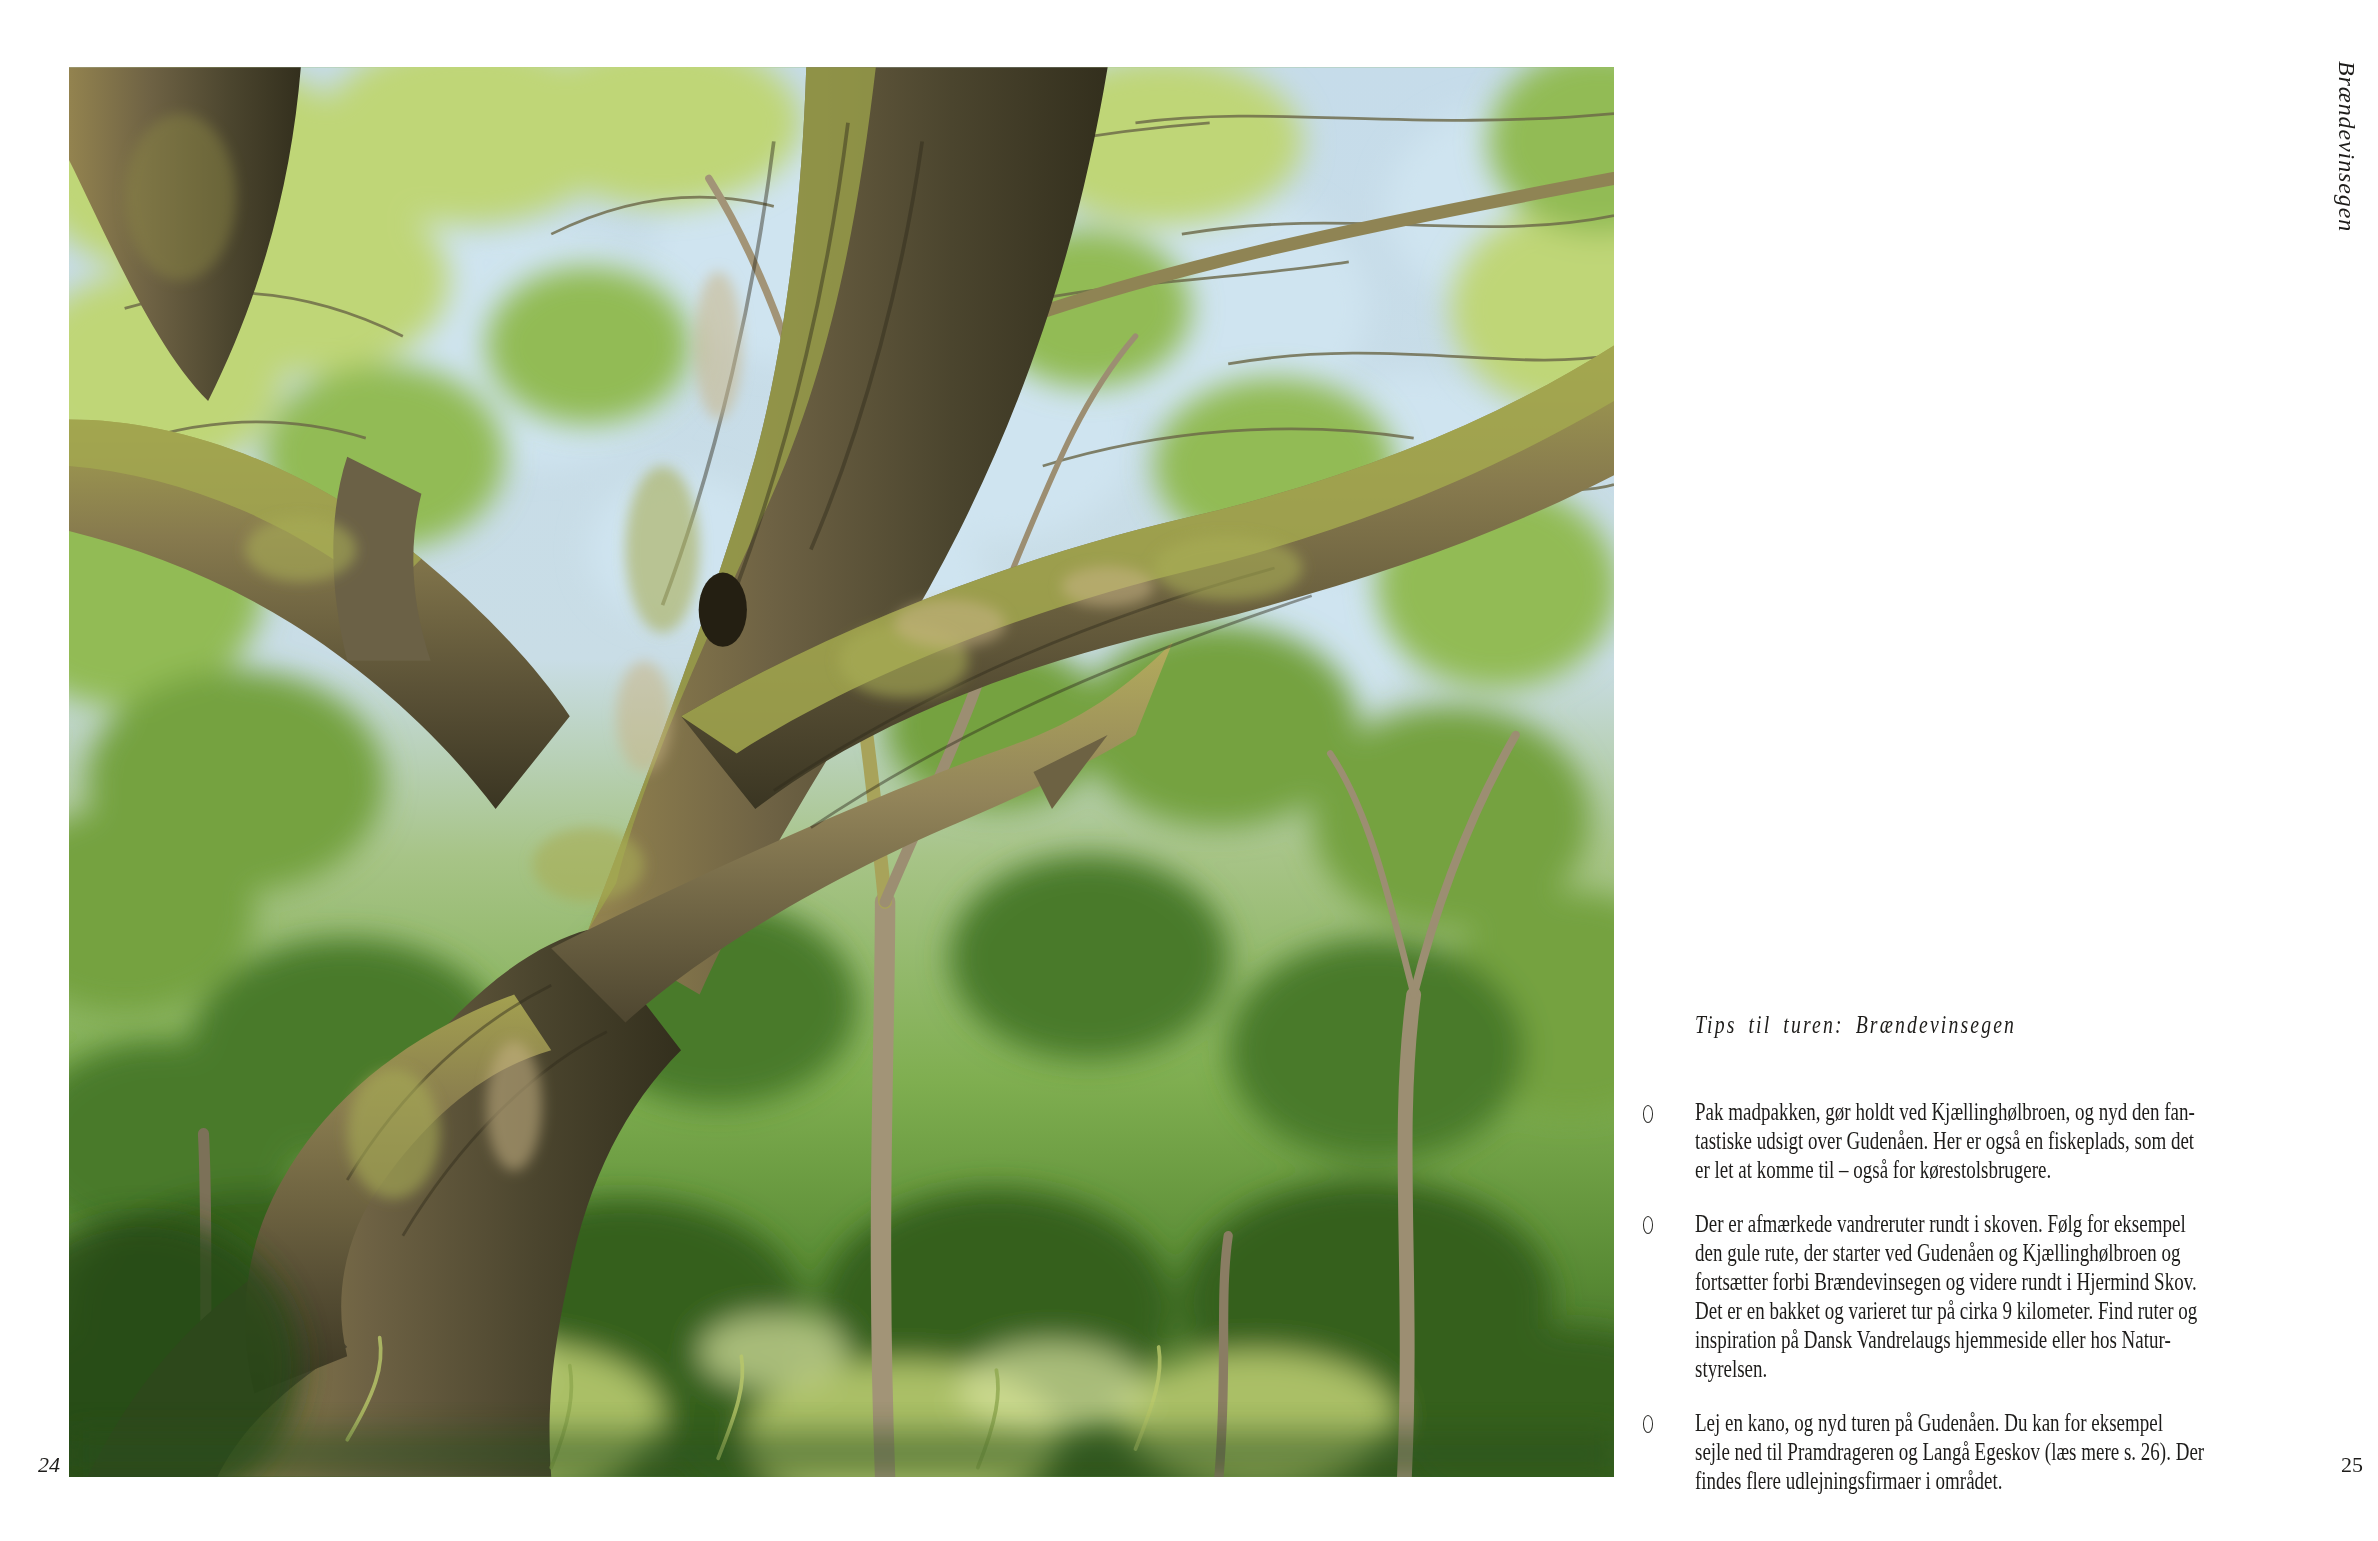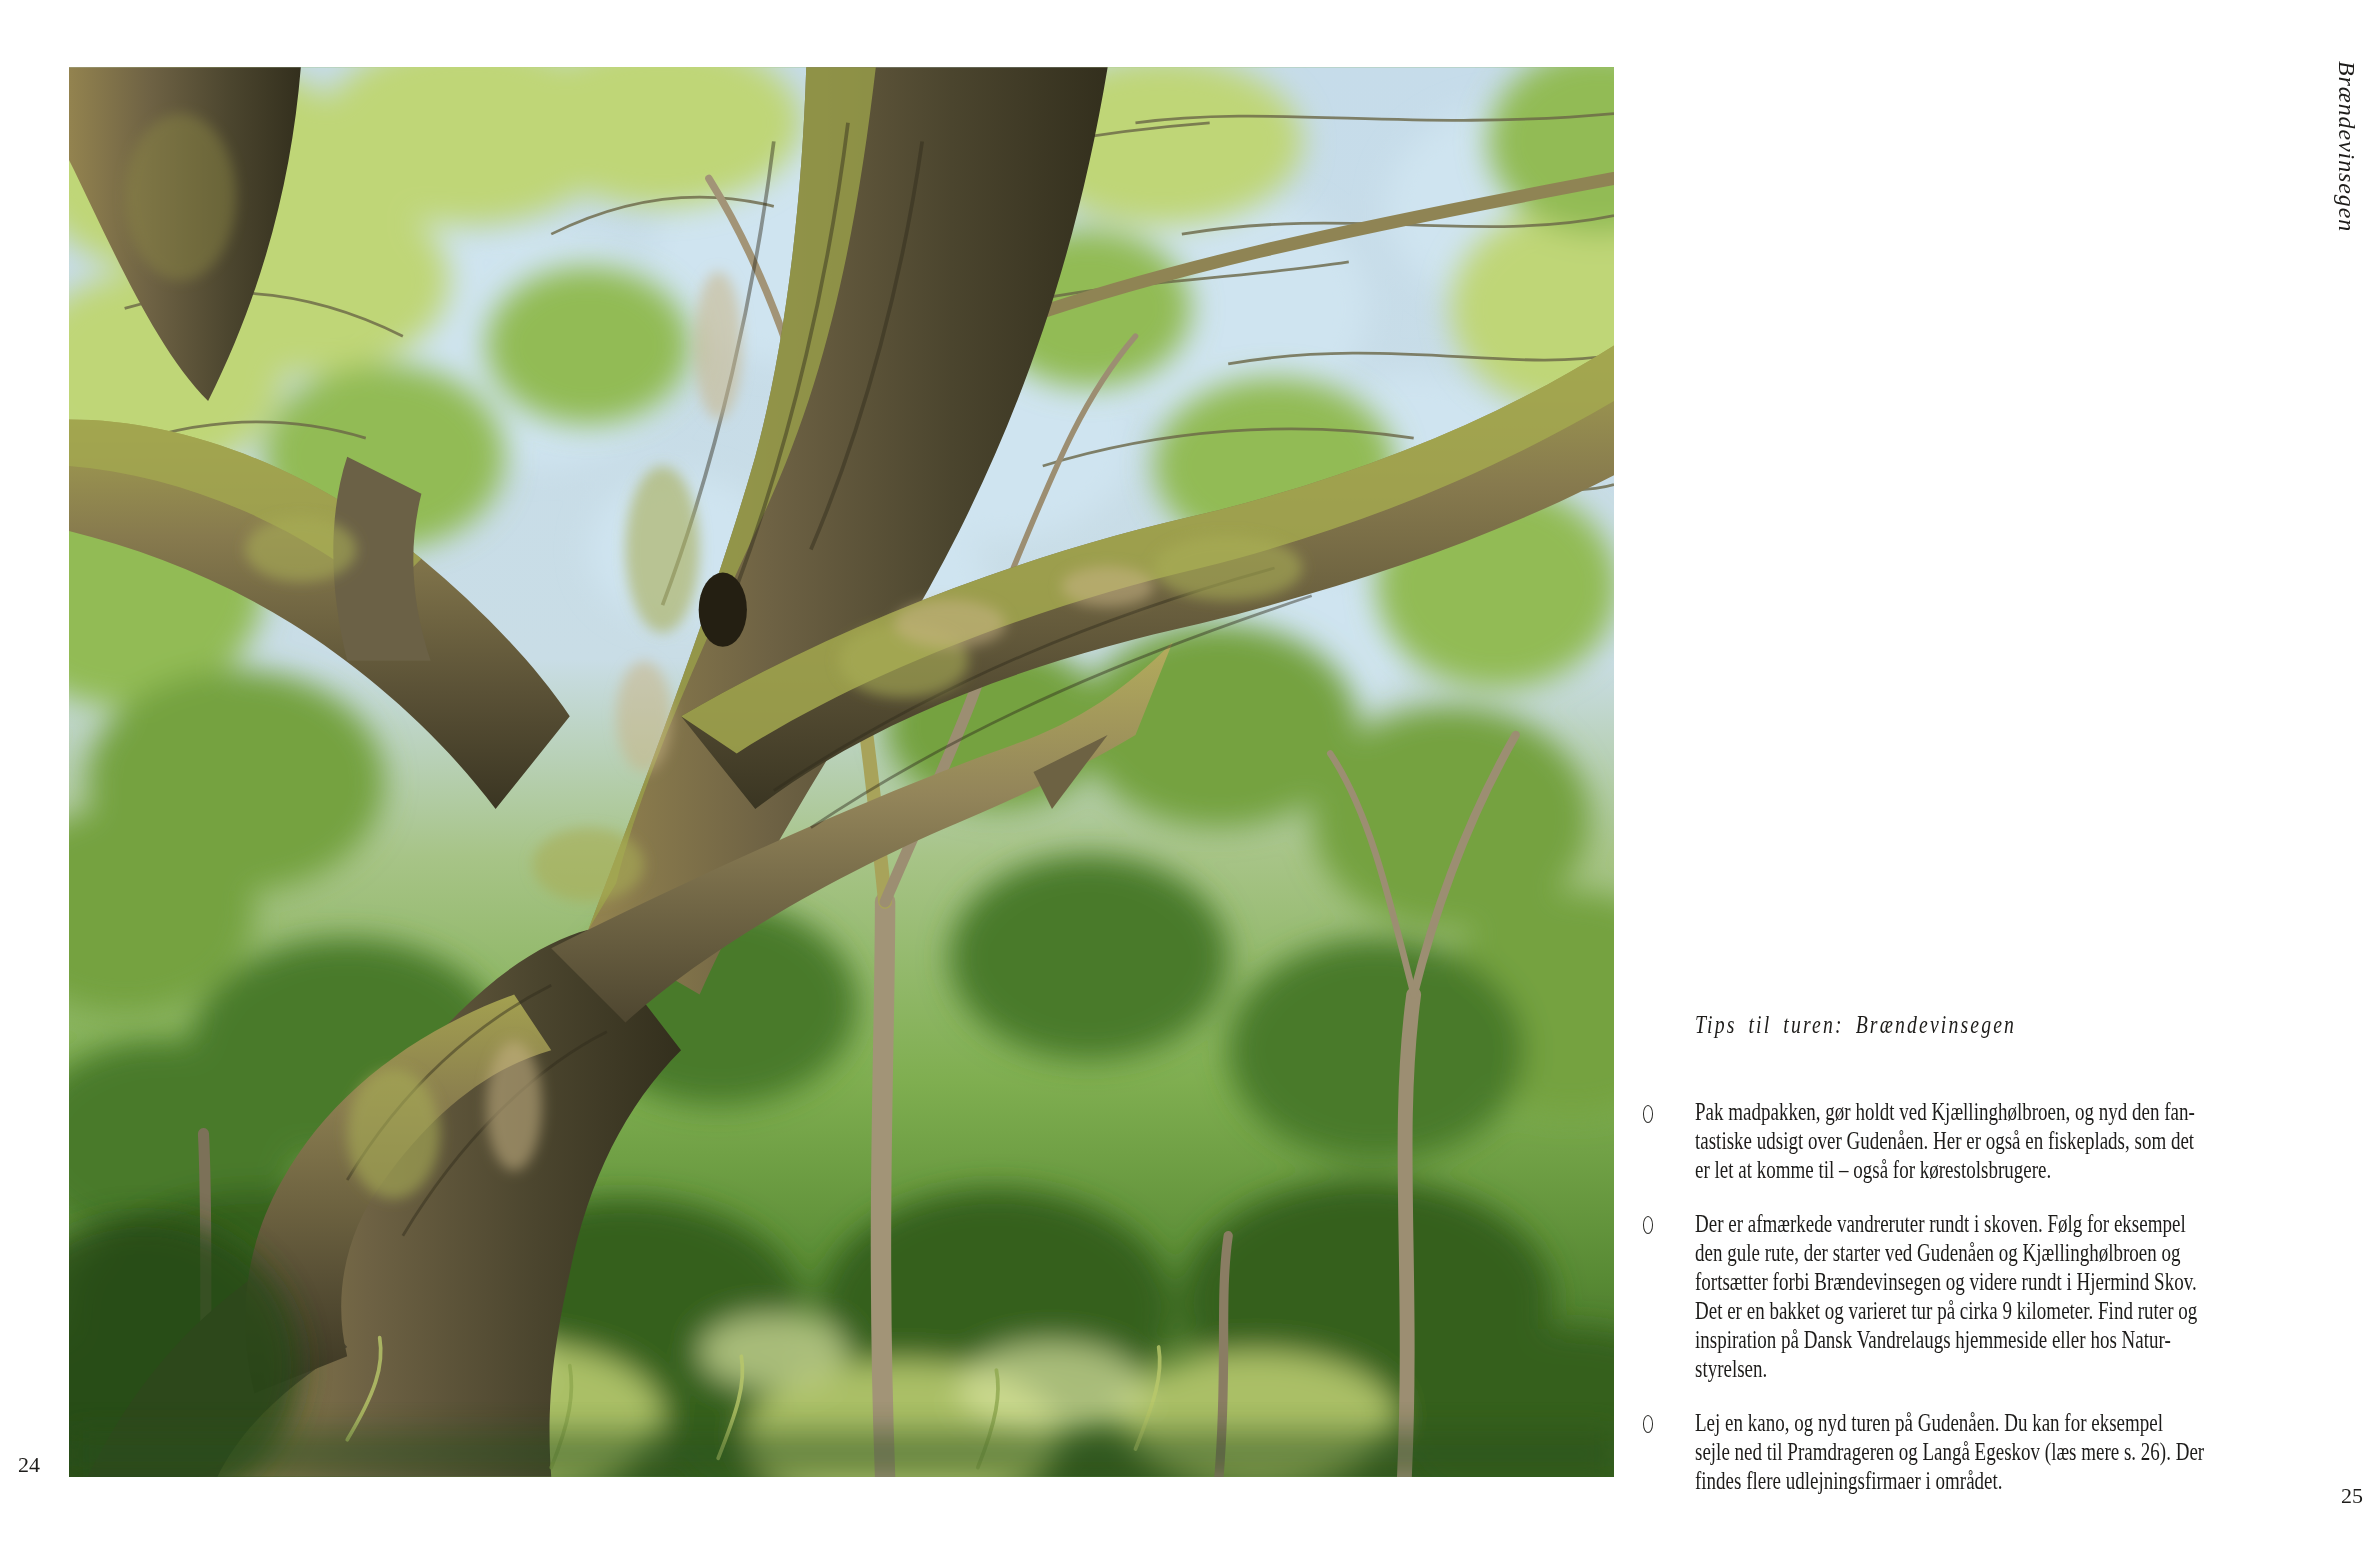--- a/index.html
+++ b/index.html
@@ -18,22 +18,22 @@
     margin:0;overflow:hidden;background:#7fae50;
   }
   .photo svg{display:block;width:1545px;height:1410px;}
 
   
   .pagenum{
     position:absolute;top:1453px;
     font-size:22px;line-height:24px;color:#1d1c1a;
     font-family:"Liberation Serif","DejaVu Serif",serif;
   }
-  .pagenum.left{left:18px;}
-  .pagenum.right{left:2341px;margin-top:31px;}
+  .pagenum.left{left:38px;font-style:italic;}
+  .pagenum.right{left:2341px;}
 
   
   .margin-label{
     position:absolute;left:2332px;top:61px;height:241px;
     writing-mode:vertical-rl;
     font-style:italic;
     font-size:24px;line-height:30px;
     letter-spacing:0.9px;
     color:#1d1c1a;
     white-space:nowrap;

